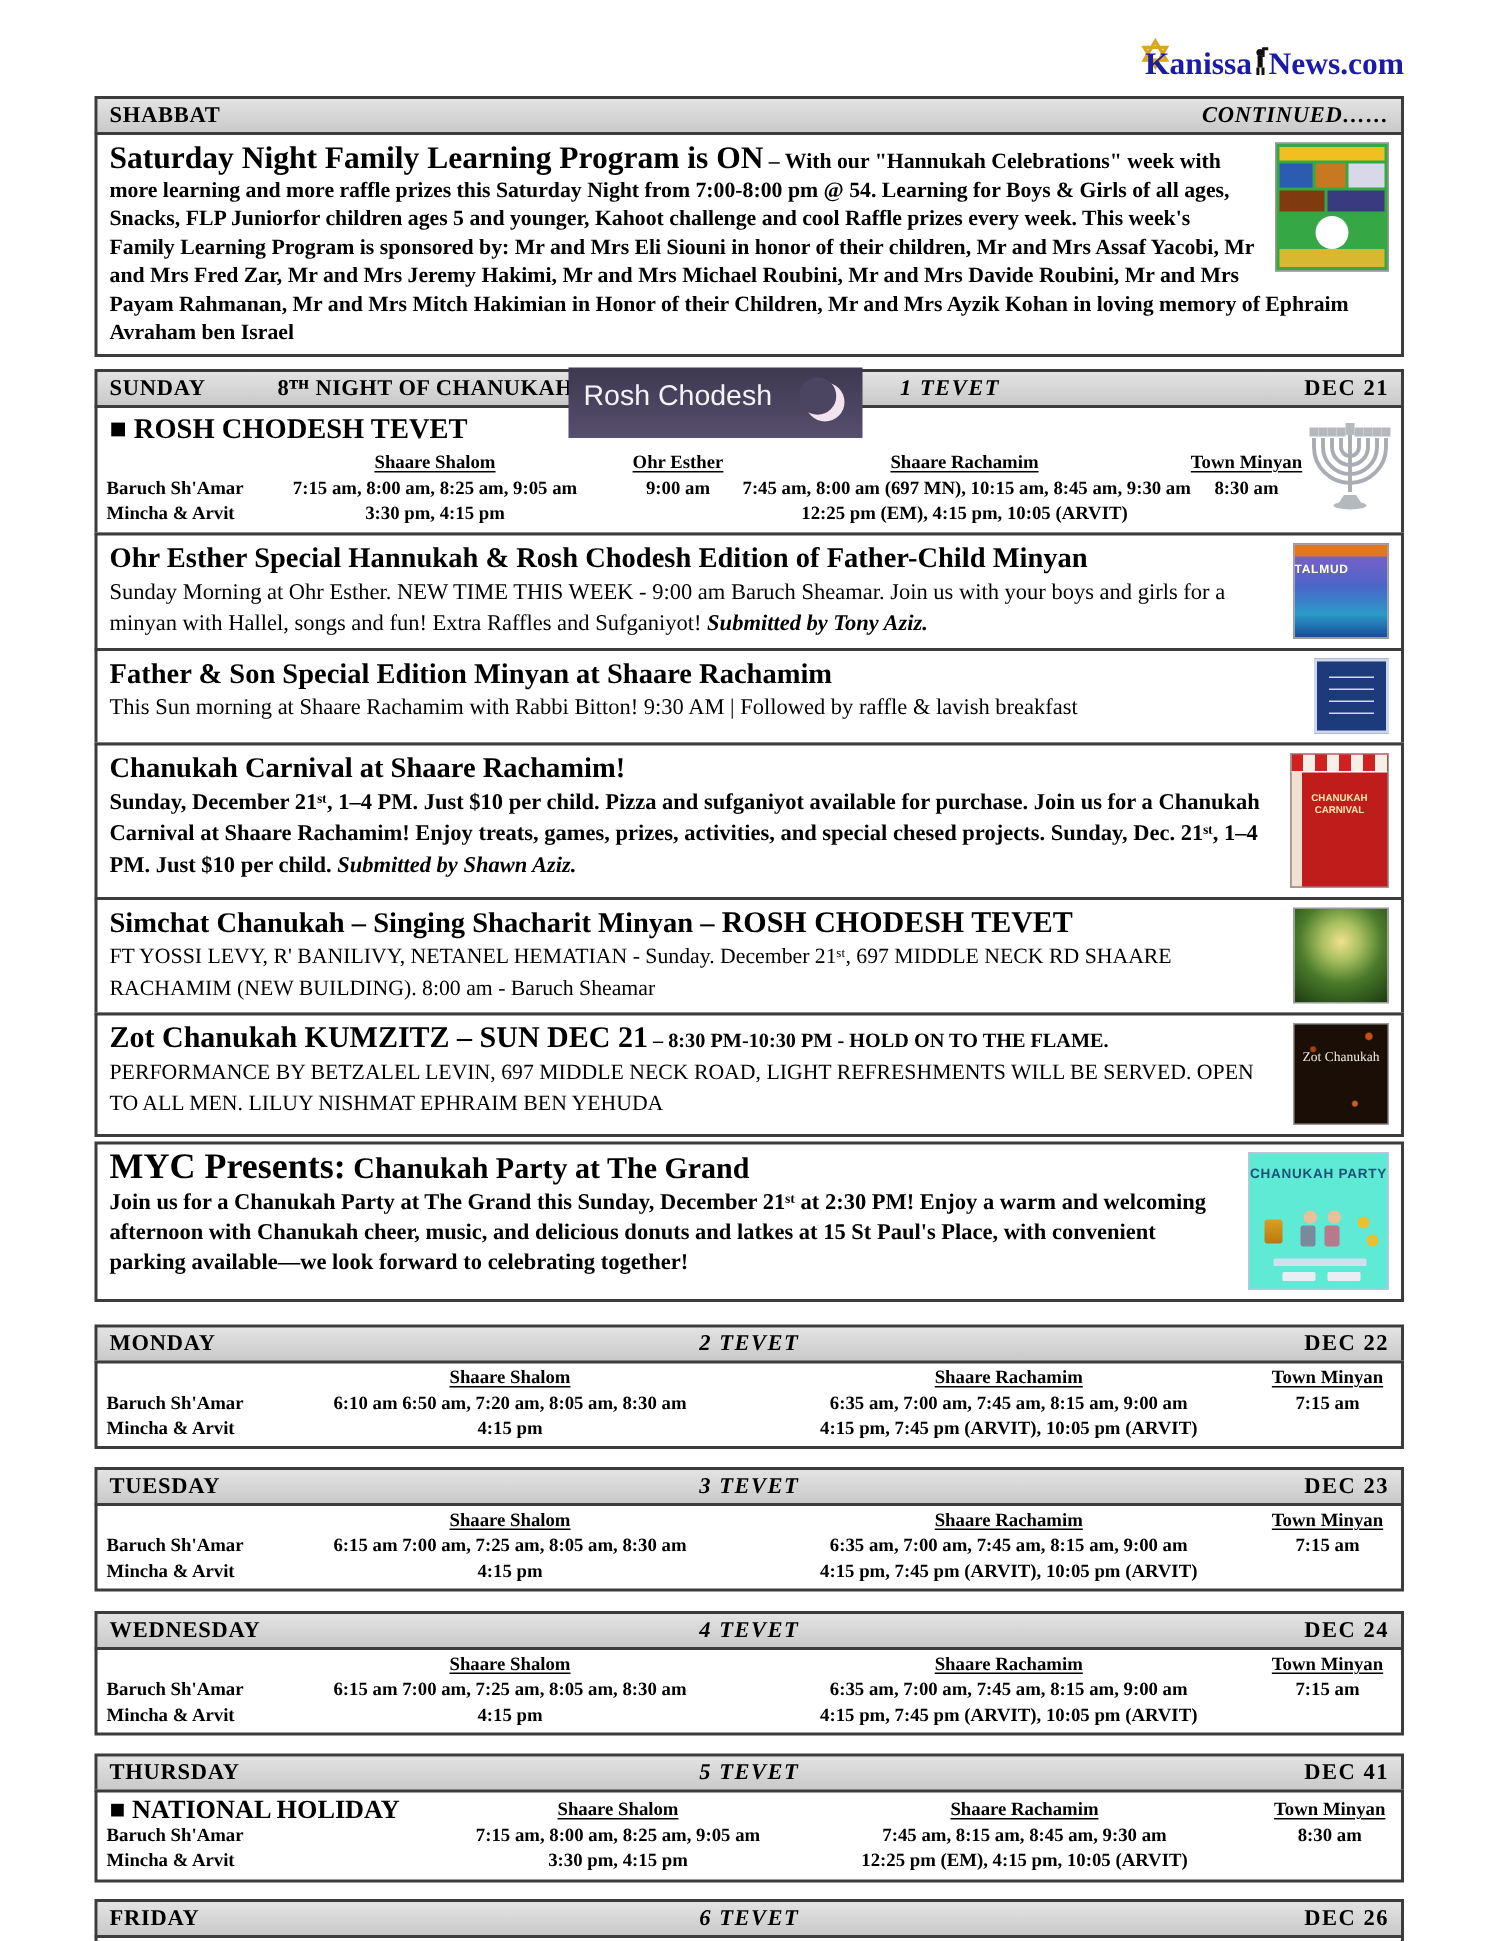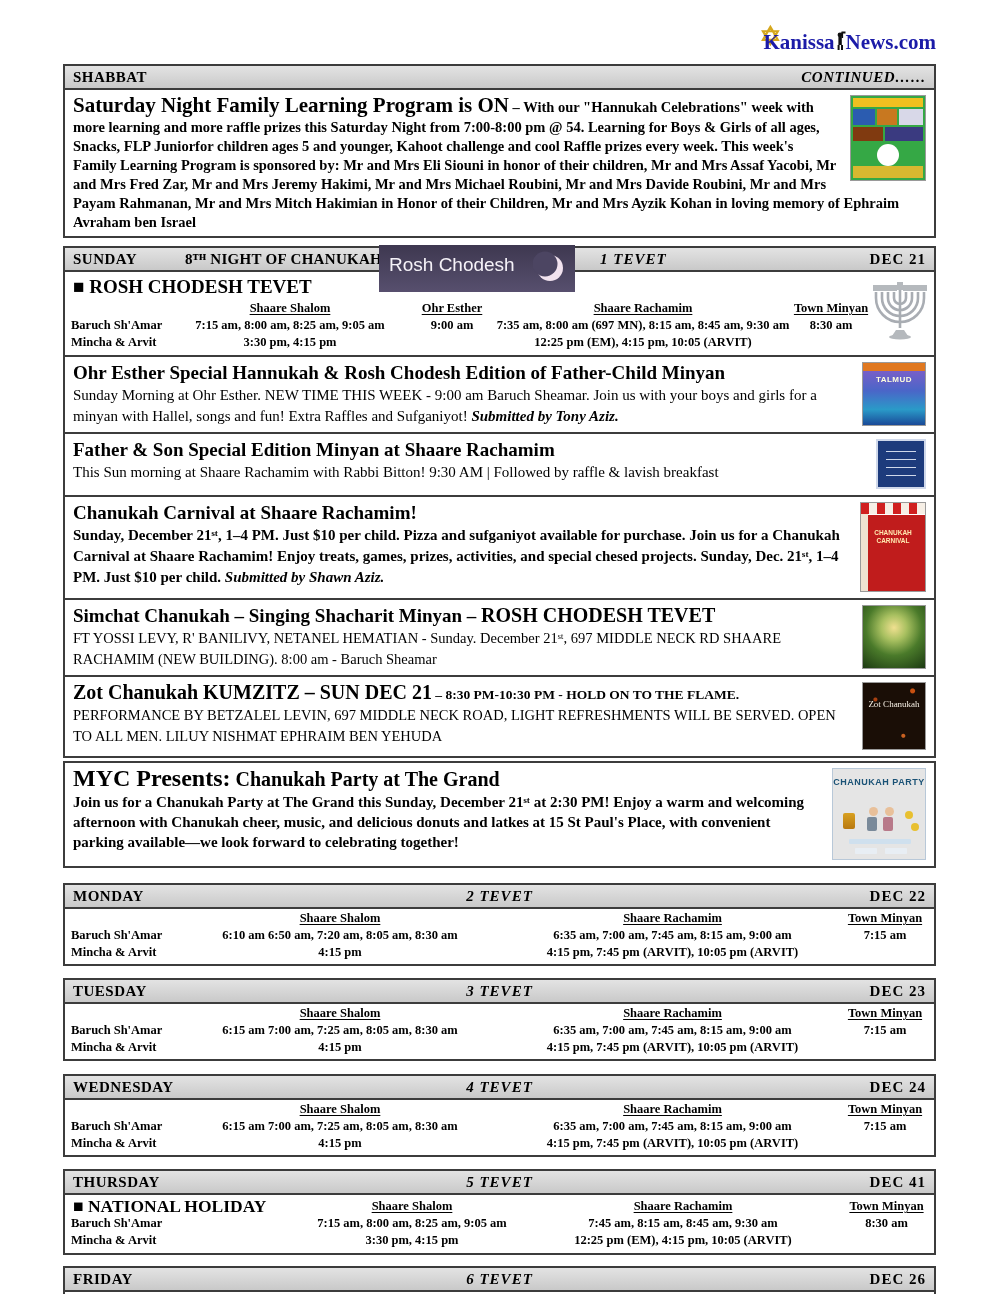--- a/index.html
+++ b/index.html
@@ -53,35 +53,35 @@
         font-size:19px;line-height:40px;padding-left:10px;box-sizing:border-box;}
   .rosh svg{position:absolute;right:8px;top:6px;}
 
   
   .thumb{float:right;border:1px solid #9a9a9a;margin:2px 0 2px 10px;position:relative;overflow:hidden;
          font-family:"Liberation Sans","DejaVu Sans",sans-serif;}
   .flp{width:74px;height:84px;background:#35a845;}
   .flp i{position:absolute;display:block;}
   .talmud{width:62px;height:62px;background:linear-gradient(180deg,#8a5cc8 0%,#4a66c8 45%,#2a9ac8 75%,#1a4a98 100%);}
   .talmud .strip{position:absolute;top:0;left:0;right:0;height:8px;background:#e07820;}
-  .talmud span{position:absolute;top:12px;left:0;right:0;text-align:center;color:#ffd;font-size:8px;font-weight:bold;letter-spacing:.5px;}
+  .talmud span{position:absolute;top:12px;left:0;right:0;color:#ffd;font-size:8px;font-weight:bold;letter-spacing:.5px;}
   .fsthumb{width:46px;height:46px;background:#1d3b7c;border:2px solid #cfd8ea;}
   .fsthumb i{position:absolute;left:8px;right:8px;height:1px;background:#cfd8ea;display:block;}
   .carn{width:64px;height:88px;background:#c01c1c;}
   .carn .awning{position:absolute;top:0;left:0;right:0;height:11px;background:repeating-linear-gradient(90deg,#d02020 0 8px,#f6efe6 8px 16px);border-bottom:1px solid #fff;}
   .carn .cur{position:absolute;top:11px;bottom:0;width:7px;background:#efe2d2;}
   .carn span{position:absolute;top:26px;left:0;right:0;text-align:center;color:#ffe9b0;font-weight:bold;font-size:6.5px;line-height:8px;}
   .sim{width:62px;height:62px;background:radial-gradient(circle at 50% 35%,#f0e090 0%,#a8c060 25%,#4a7a2a 55%,#1c3a12 100%);}
   .zotthumb{width:62px;height:66px;background-color:#1a0e06;
     background-image:radial-gradient(circle at 80% 12%,#c85010 0 2px,transparent 3px),
                      radial-gradient(circle at 20% 25%,#a84010 0 1.5px,transparent 2.5px),
                      radial-gradient(circle at 65% 80%,#c86020 0 1.5px,transparent 2.5px);}
   .zotthumb span{position:absolute;top:16px;left:0;right:0;text-align:center;color:#f4ede2;
     font-family:"Liberation Serif","DejaVu Serif",serif;font-size:9px;line-height:11px;}
-  .myc{width:92px;height:90px;background:#e5e5e5;border:1px solid #b8c8d8;}
+  .myc{width:92px;height:90px;background:#5eead4;border:1px solid #b8c8d8;}
   .myc .t{position:absolute;top:8px;left:0;right:0;text-align:center;color:#1a5276;font-weight:bold;font-size:9px;line-height:10px;letter-spacing:.5px;}
   .myc i{position:absolute;display:block;border-radius:50%;}
   .myc .body1{position:absolute;left:34px;top:48px;width:10px;height:14px;background:#7a8a9a;border-radius:2px;}
   .myc .body2{position:absolute;left:50px;top:48px;width:10px;height:14px;background:#b87a8a;border-radius:2px;}
   .menorah-wrap{position:absolute;right:4px;top:4px;}
 
   .gap8{height:8px;} .gap14{height:15px;} .gap12{height:12px;} .gap13{height:13px;} .gap11{height:11px;}
   .clear{clear:both;}
 </style>
 </head>
@@ -143,21 +143,21 @@
         <div></div>
         <div class="hdr">Shaare Shalom</div>
         <div class="hdr">Ohr Esther</div>
         <div class="hdr">Shaare Rachamim</div>
         <div class="hdr">Town Minyan</div>
       </div>
       <div class="srow g4s">
         <div class="rlabel">Baruch Sh'Amar</div>
         <div>7:15 am, 8:00 am, 8:25 am, 9:05 am</div>
         <div>9:00 am</div>
-        <div>7:35 am, 8:00 am (697 MN), 8:15 am, 8:45 am, 9:30 am</div>
+        <div>7:45 am, 8:00 am (697 MN), 10:15 am, 8:45 am, 9:30 am</div>
         <div>8:30 am</div>
       </div>
       <div class="srow g4s">
         <div class="rlabel">Mincha &amp; Arvit</div>
         <div>3:30 pm, 4:15 pm</div>
         <div></div>
         <div>12:25 pm (EM), 4:15 pm, 10:05 (ARVIT)</div>
         <div></div>
       </div>
       <div class="menorah-wrap">

